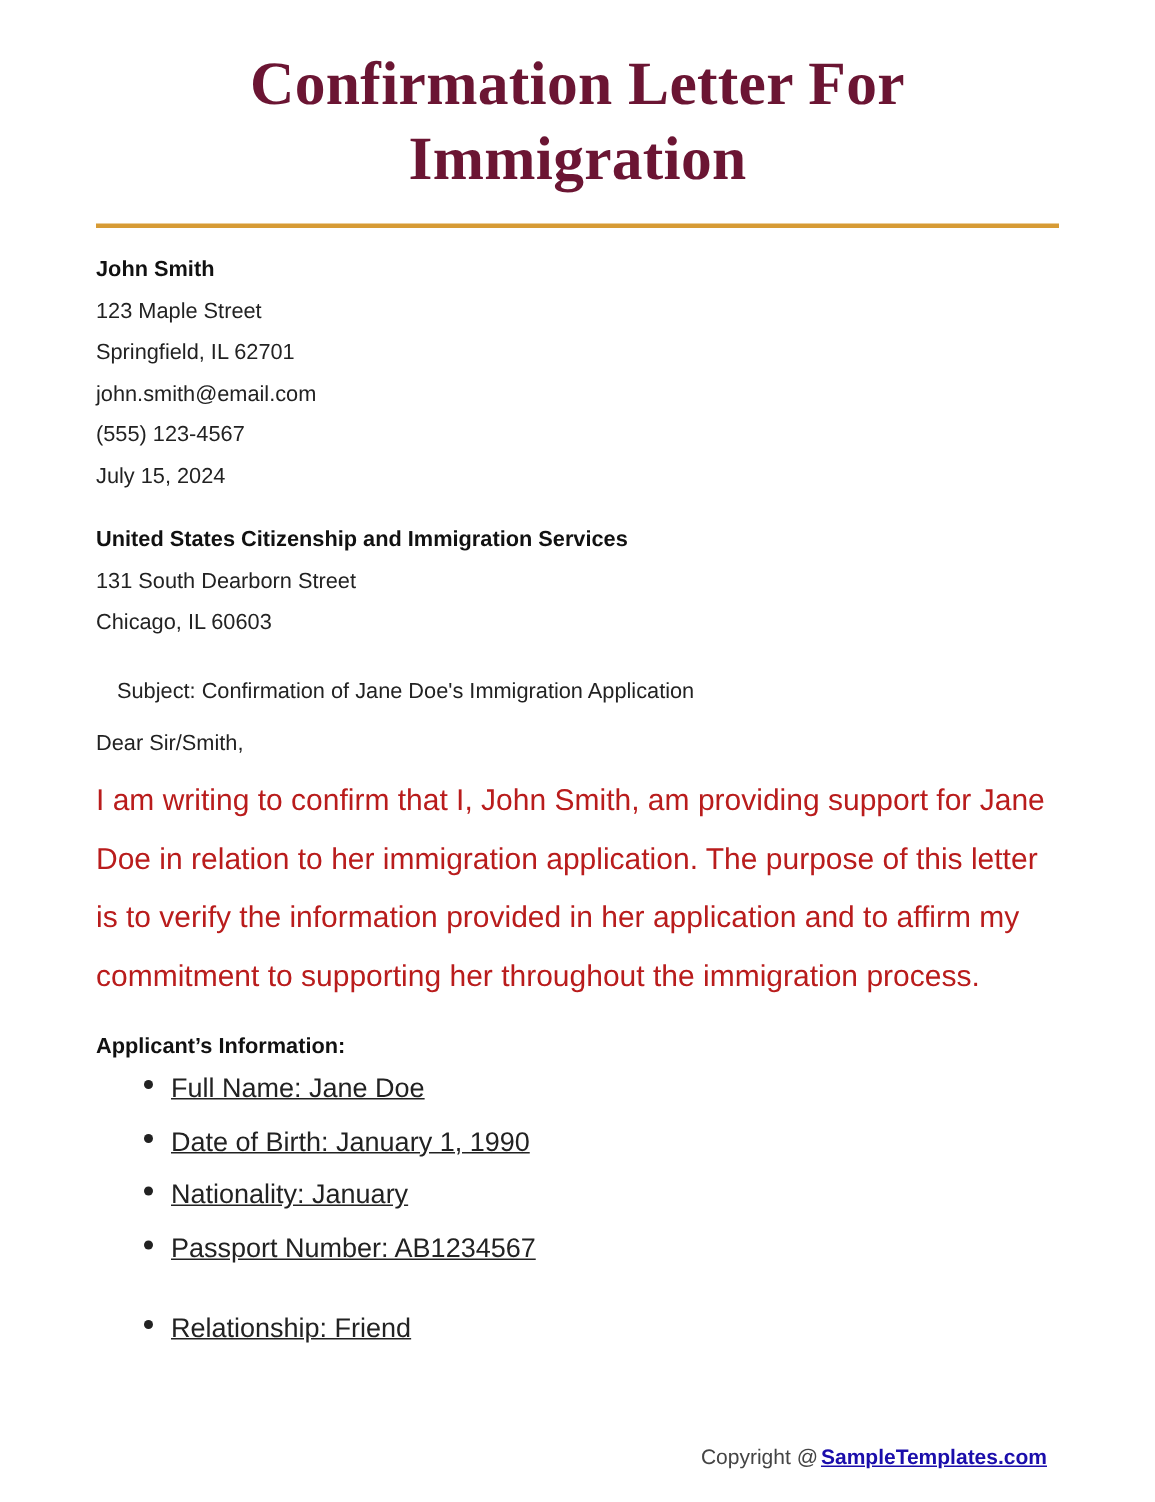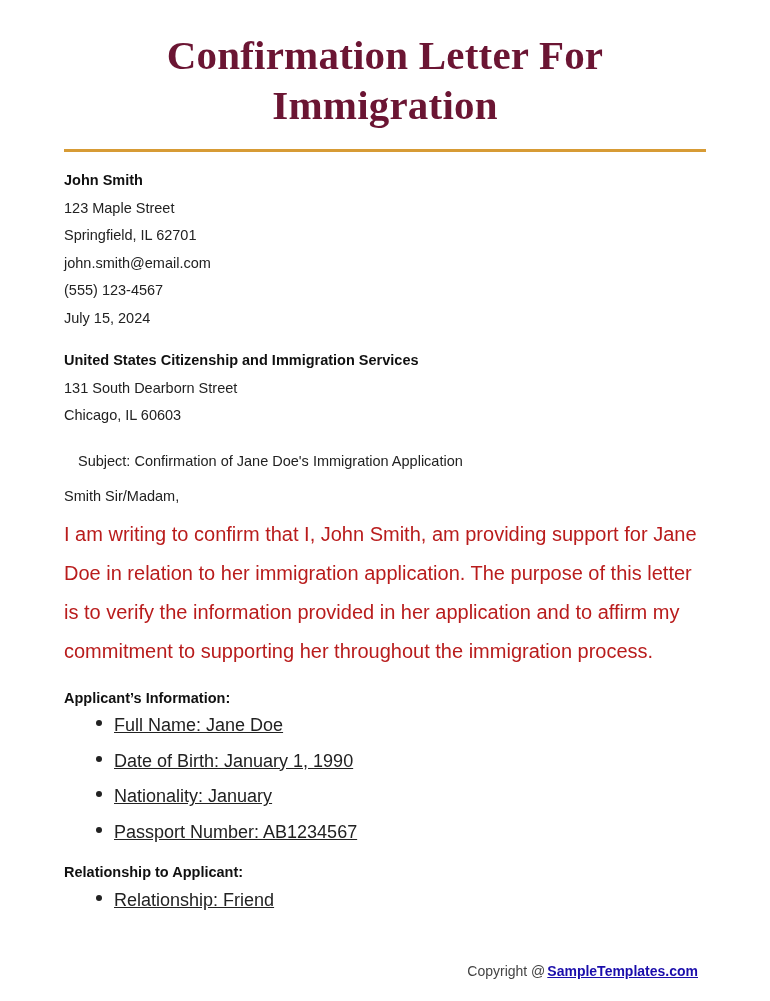--- a/index.html
+++ b/index.html
@@ -149,39 +149,38 @@
       <div class="line">131 South Dearborn Street</div>
       <div class="line">Chicago, IL 60603</div>
     </div>
 
     <div class="gap-18"></div>
 
     <div class="subject">Subject: Confirmation of Jane Doe's Immigration Application</div>
 
     <div class="gap-28"></div>
 
-    <div class="salutation">Smith Sir/Madam,</div>
+    <div class="salutation">Dear Sir/Smith,</div>
 
     <div class="gap-14"></div>
 
     <p class="para">I am writing to confirm that I, John Smith, am providing support for Jane Doe in relation to her immigration application. The purpose of this letter is to verify the information provided in her application and to affirm my commitment to supporting her throughout the immigration process.</p>
 
     <div class="gap-10"></div>
 
     <div class="section-heading">Applicant’s Information:</div>
     <ul class="bullets">
       <li>Full Name: Jane Doe</li>
       <li>Date of Birth: January 1, 1990</li>
       <li>Nationality: January</li>
       <li>Passport Number: AB1234567</li>
     </ul>
 
     <div class="gap-10"></div>
 
-    <div class="section-heading">Relationship to Applicant:</div>
     <ul class="bullets">
       <li>Relationship: Friend</li>
     </ul>
 
   </div>
 
   <div class="footer">
     <span>Copyright @</span>
     <a href="#">SampleTemplates.com</a>
   </div>

